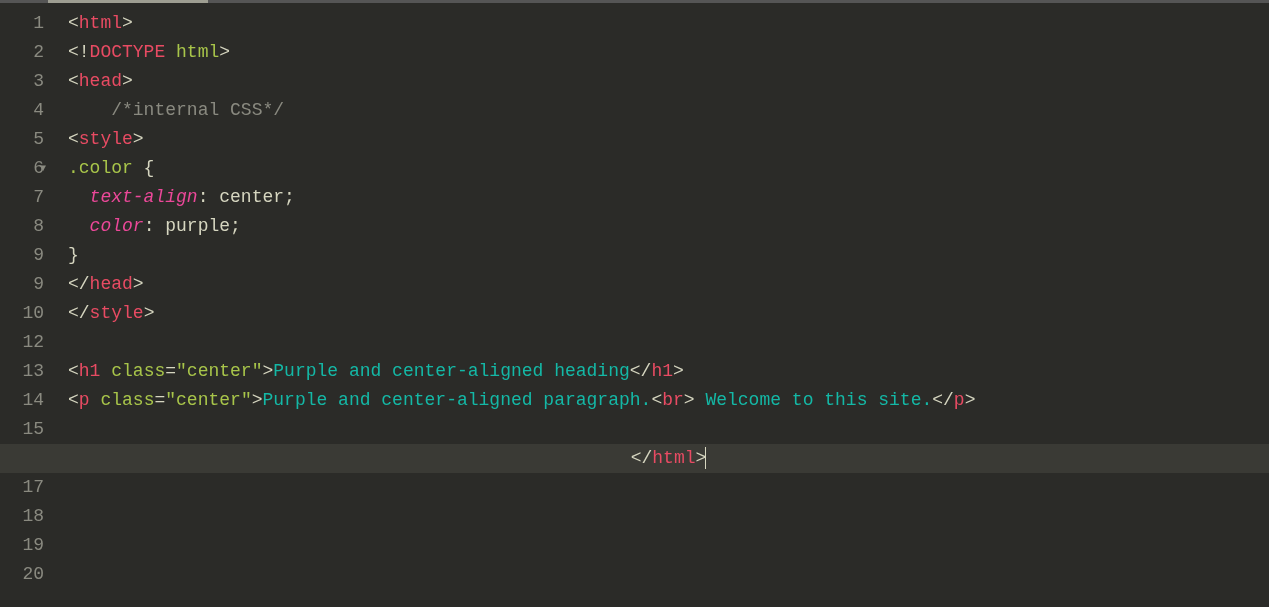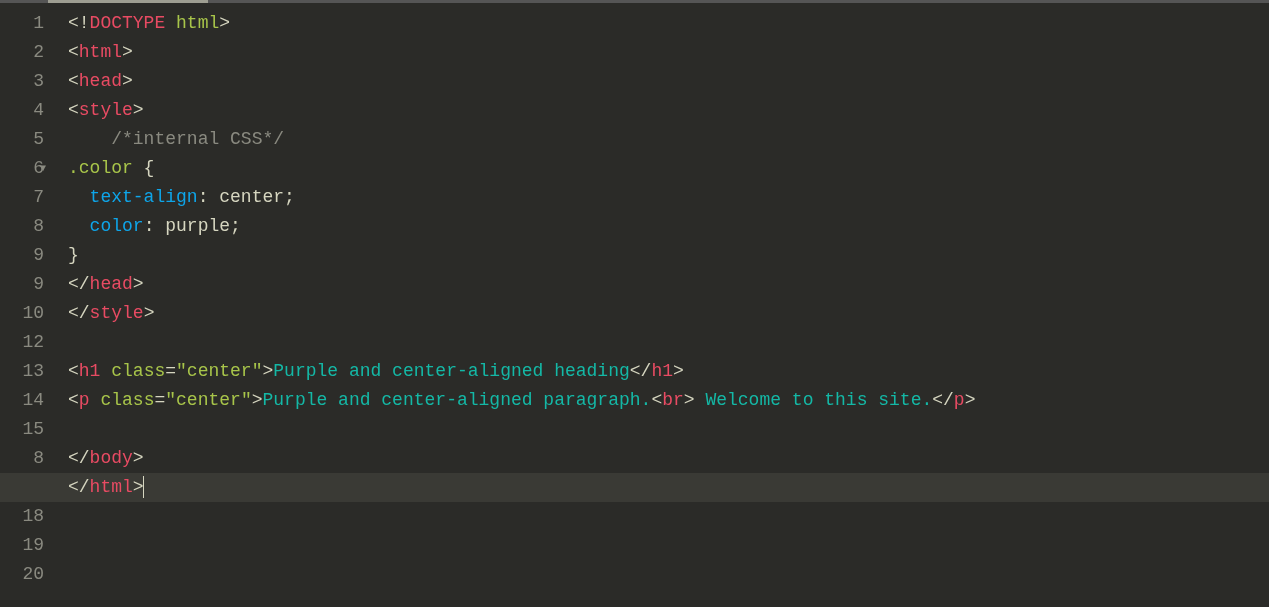--- a/index.html
+++ b/index.html
@@ -55,20 +55,21 @@
     color: #d6d6c0;
   }
   .code .line {
     height: 29px;
     line-height: 29px;
     white-space: pre;
     position: relative;
   }
   .line.highlight {
     background: #3a3a35;
+    text-align: center;
   }
   .line.highlight::before {
     content: '';
     position: absolute;
     left: -68px;
     top: 0;
     width: 68px;
     height: 100%;
     background: #3a3a35;
   }
@@ -82,21 +83,21 @@
   }
   
   .c-punct   { color: #d6d6c0; }
   .c-doctype { color: #e84b63; }
   .c-tag     { color: #e84b63; }
   .c-attr    { color: #a8c54a; }
   .c-string  { color: #a8c54a; }
   .c-text    { color: #14b8a6; }
   .c-comment { color: #8a8a80; }
   .c-sel     { color: #a8c54a; }
-  .c-prop    { color: #0ea5e9; }
+  .c-prop    { color: #ec4899; font-style: italic; }
   .c-val     { color: #d6d6c0; }
 </style>
 </head>
 <body>
 
 <div class="tab-indicator"></div>
 
 <div class="editor">
   <div class="gutter">
     <div class="ln"><span>1</span></div>
@@ -115,33 +116,32 @@
     <div class="ln"><span>14</span></div>
     <div class="ln"><span>15</span></div>
     <div class="ln"><span>8</span></div>
     <div class="ln"><span>17</span></div>
     <div class="ln"><span>18</span></div>
     <div class="ln"><span>19</span></div>
     <div class="ln"><span>20</span></div>
   </div>
 
   <div class="code">
+    <div class="line"><span class="c-punct">&lt;</span><span class="c-tag">html</span><span class="c-punct">&gt;</span></div>
     <div class="line"><span class="c-punct">&lt;!</span><span class="c-doctype">DOCTYPE</span><span class="c-text"> </span><span class="c-attr">html</span><span class="c-punct">&gt;</span></div>
-    <div class="line"><span class="c-punct">&lt;</span><span class="c-tag">html</span><span class="c-punct">&gt;</span></div>
     <div class="line"><span class="c-punct">&lt;</span><span class="c-tag">head</span><span class="c-punct">&gt;</span></div>
+    <div class="line"><span>    </span><span class="c-comment">/*internal CSS*/</span></div>
     <div class="line"><span class="c-punct">&lt;</span><span class="c-tag">style</span><span class="c-punct">&gt;</span></div>
-    <div class="line"><span>    </span><span class="c-comment">/*internal CSS*/</span></div>
     <div class="line"><span class="c-sel">.color</span><span class="c-punct"> {</span></div>
     <div class="line"><span>  </span><span class="c-prop">text-align</span><span class="c-punct">: </span><span class="c-val">center</span><span class="c-punct">;</span></div>
     <div class="line"><span>  </span><span class="c-prop">color</span><span class="c-punct">: </span><span class="c-val">purple</span><span class="c-punct">;</span></div>
     <div class="line"><span class="c-punct">}</span></div>
     <div class="line"><span class="c-punct">&lt;/</span><span class="c-tag">head</span><span class="c-punct">&gt;</span></div>
     <div class="line"><span class="c-punct">&lt;/</span><span class="c-tag">style</span><span class="c-punct">&gt;</span></div>
     <div class="line"></div>
     <div class="line"><span class="c-punct">&lt;</span><span class="c-tag">h1</span><span class="c-text"> </span><span class="c-attr">class</span><span class="c-punct">=</span><span class="c-string">"center"</span><span class="c-punct">&gt;</span><span class="c-text">Purple and center-aligned heading</span><span class="c-punct">&lt;/</span><span class="c-tag">h1</span><span class="c-punct">&gt;</span></div>
     <div class="line"><span class="c-punct">&lt;</span><span class="c-tag">p</span><span class="c-text"> </span><span class="c-attr">class</span><span class="c-punct">=</span><span class="c-string">"center"</span><span class="c-punct">&gt;</span><span class="c-text">Purple and center-aligned paragraph.</span><span class="c-punct">&lt;</span><span class="c-tag">br</span><span class="c-punct">&gt;</span><span class="c-text"> Welcome to this site.</span><span class="c-punct">&lt;/</span><span class="c-tag">p</span><span class="c-punct">&gt;</span></div>
     <div class="line"></div>
-    <div class="line"><span class="c-punct">&lt;/</span><span class="c-tag">body</span><span class="c-punct">&gt;</span></div>
     <div class="line highlight"><span class="c-punct">&lt;/</span><span class="c-tag">html</span><span class="c-punct">&gt;</span><span class="cursor"></span></div>
     <div class="line"></div>
     <div class="line"></div>
   </div>
 </div>
 
 </body></html>

